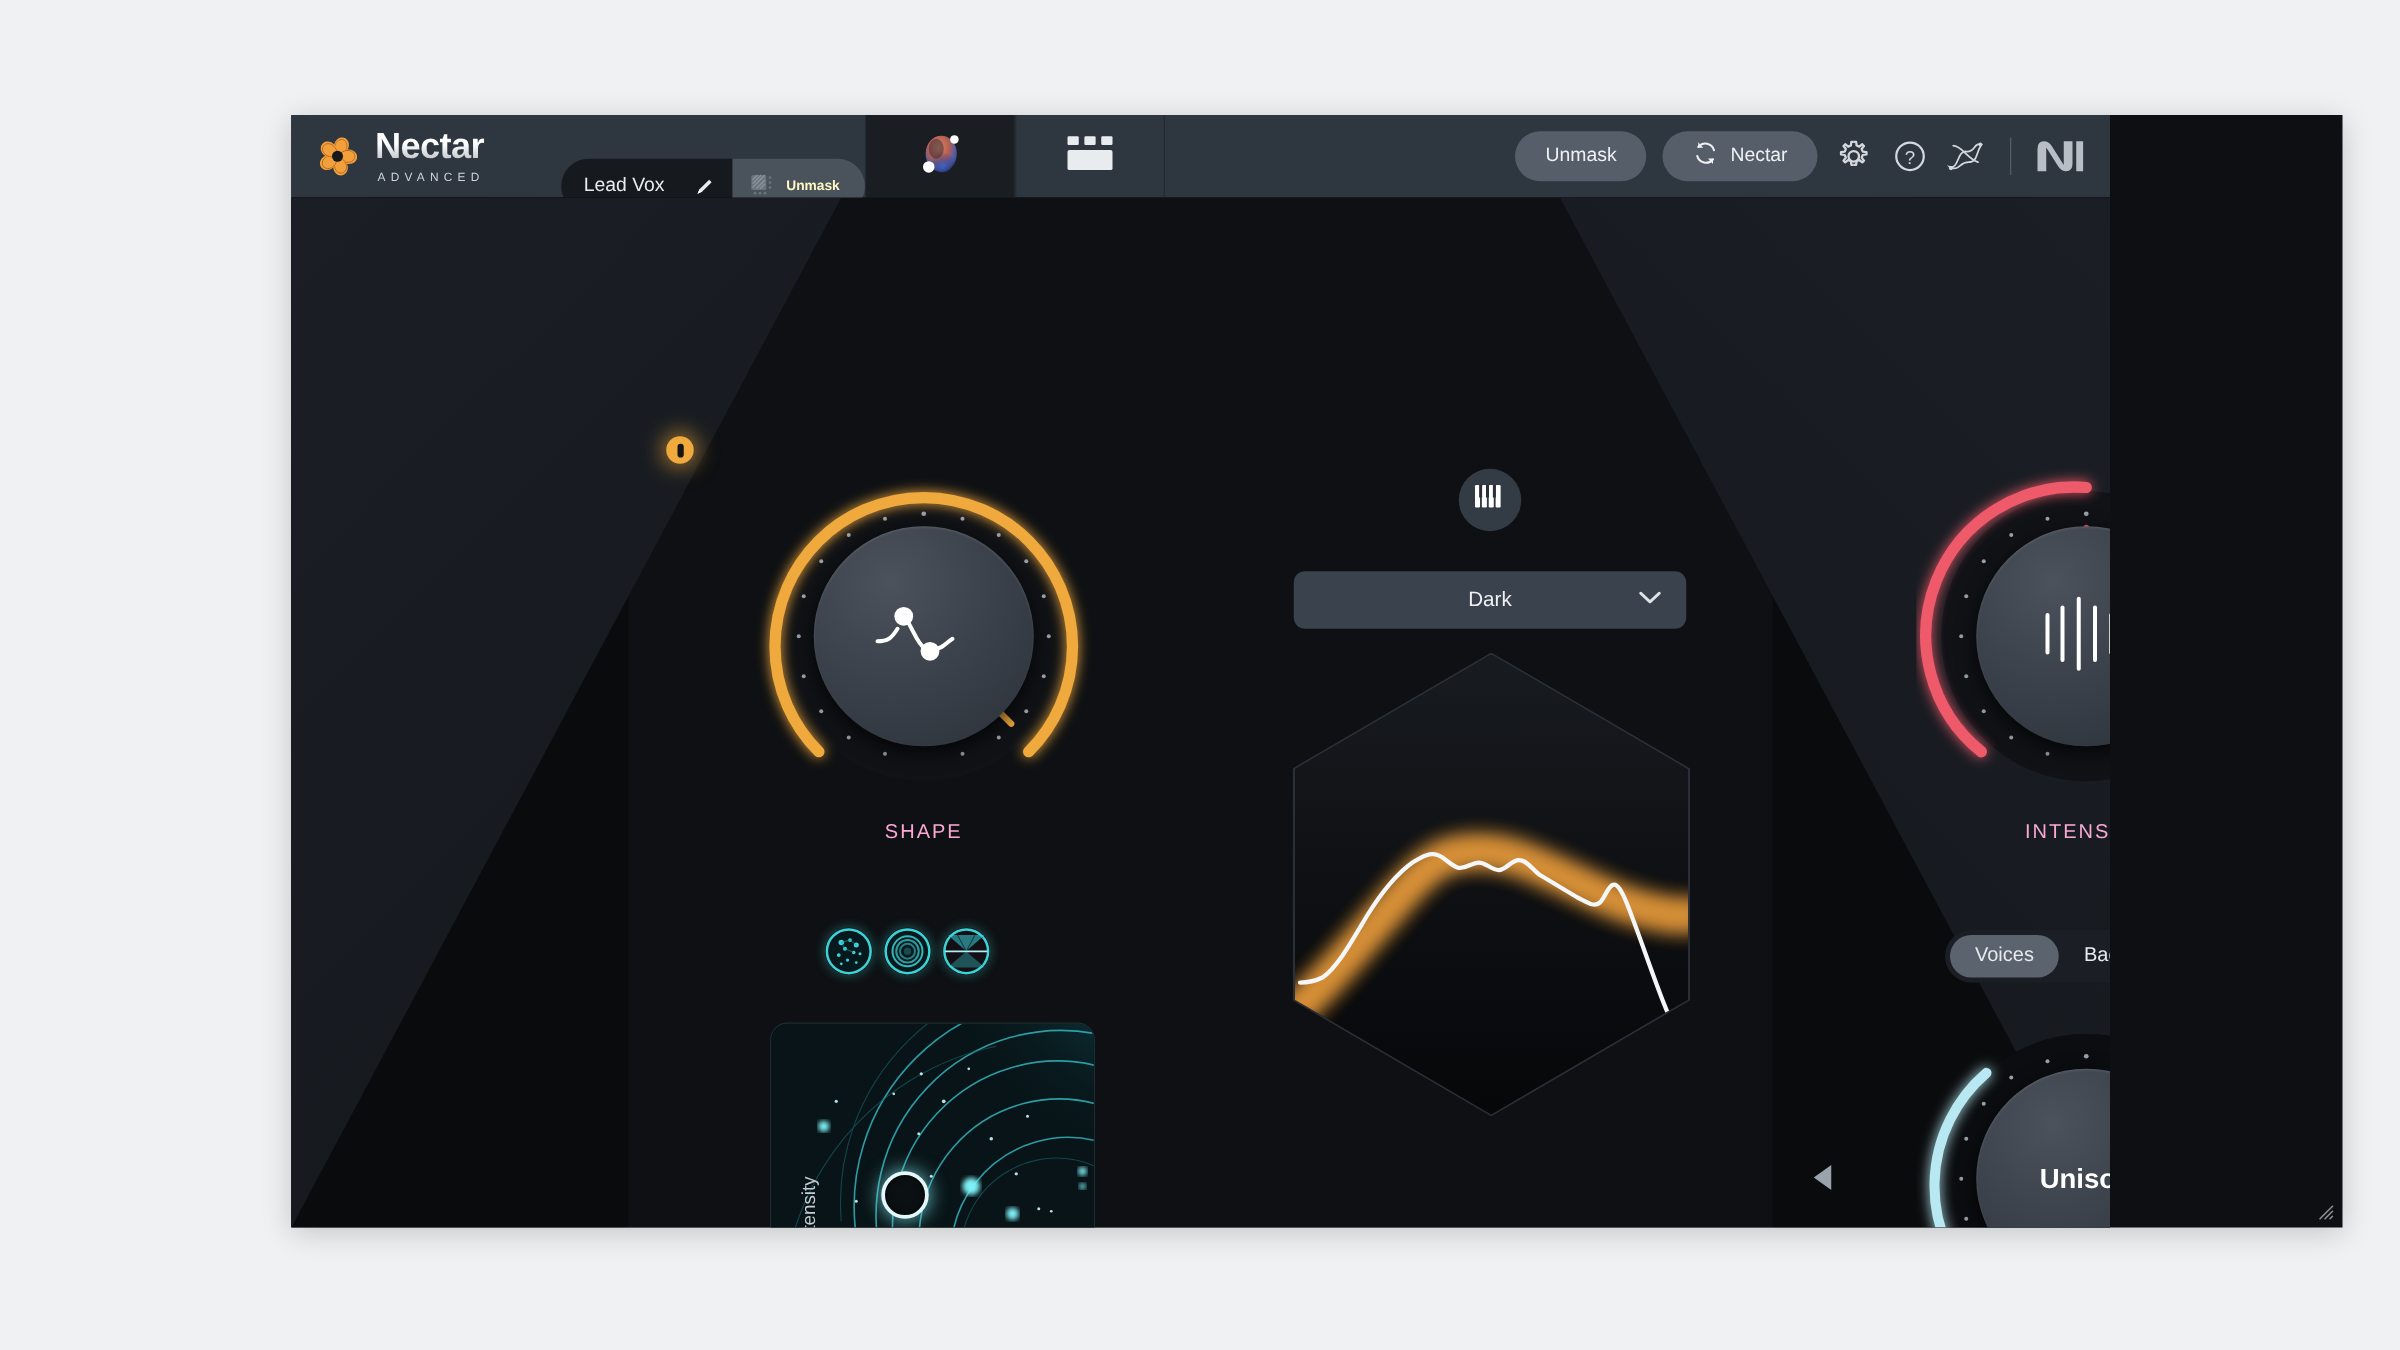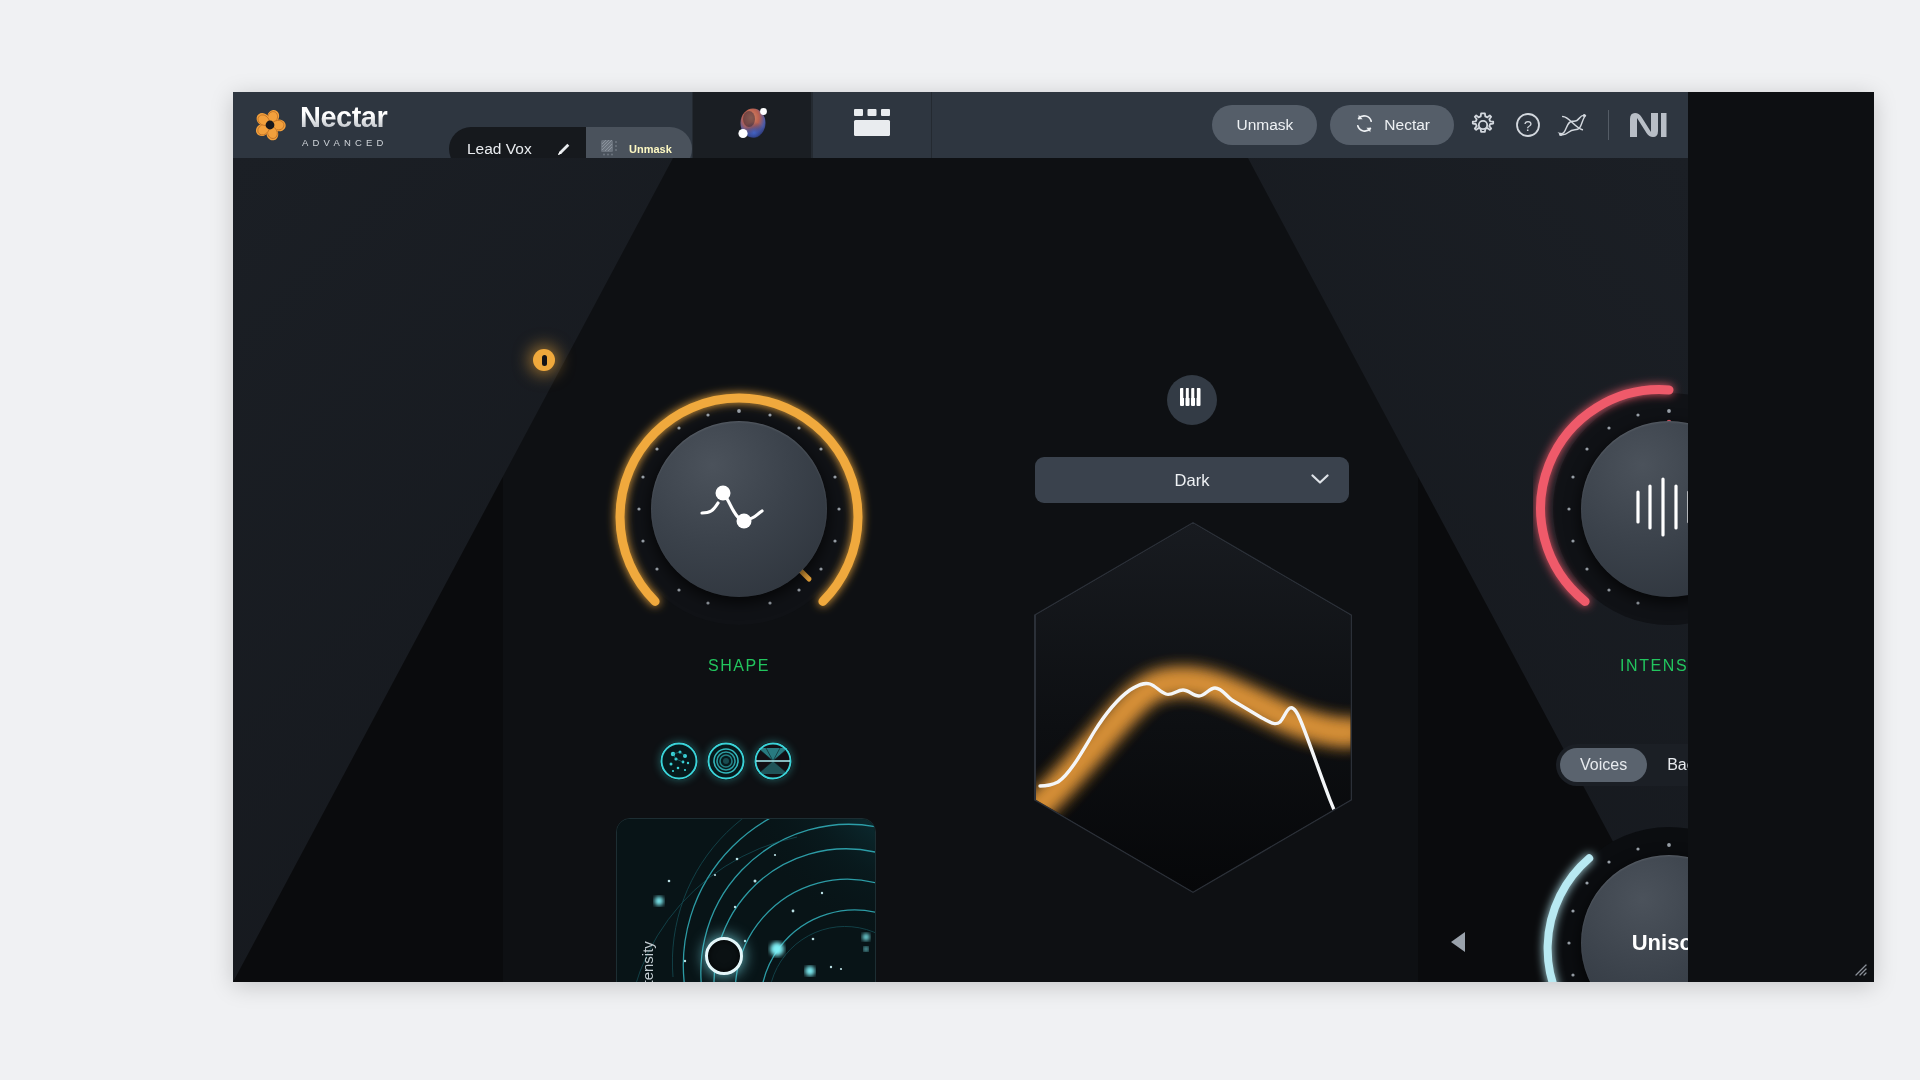--- a/index.html
+++ b/index.html
@@ -103,21 +103,21 @@
   
   .knob-wrap { position: absolute; }
   .knob-face {
     position: absolute; border-radius: 50%;
     background: radial-gradient(circle at 35% 25%, #4b525b 0%, #3b424b 45%, #2b3139 100%);
     box-shadow: 0 5px 16px rgba(0,0,0,0.75), inset 0 1px 2px rgba(255,255,255,0.12);
     display: flex; align-items: center; justify-content: center;
   }
   .knob-label {
     position: absolute; width: 100%; text-align: center;
-    font-size: 16px; letter-spacing: 1.6px; color: #22c55e;
+    font-size: 16px; letter-spacing: 1.6px; color: #f9a8d4;
   }
 
   
   .power-dot {
     position: absolute; width: 22px; height: 22px; border-radius: 50%;
     display: flex; align-items: center; justify-content: center;
   }
   .power-dot::after {
     content: ''; width: 5px; height: 11px; border-radius: 2.5px; background: #151417;
   }

